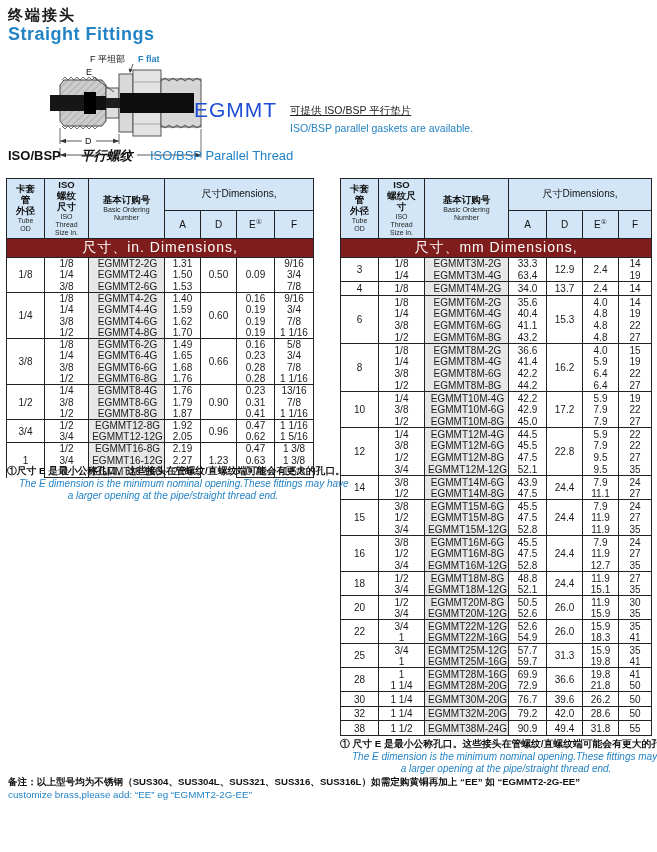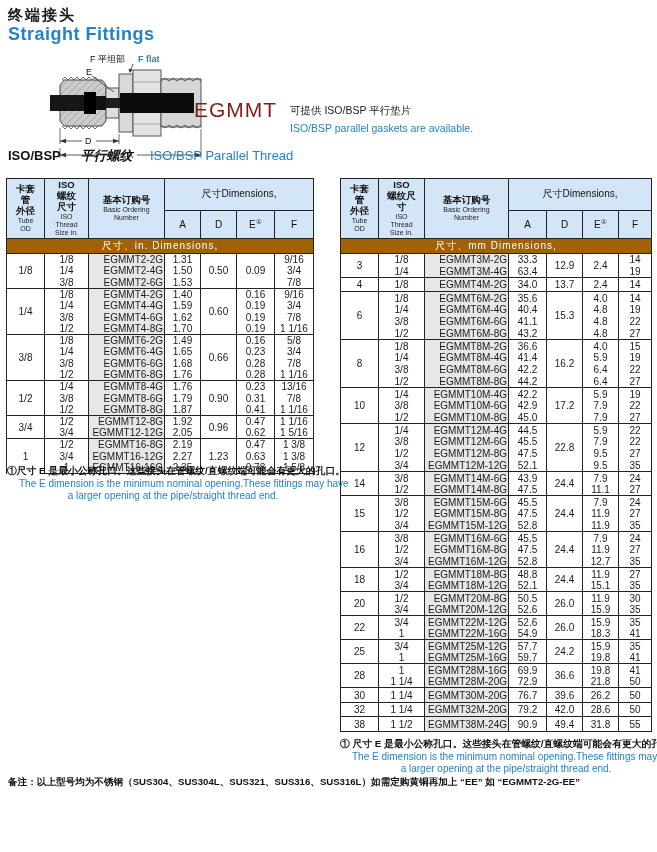--- a/index.html
+++ b/index.html
@@ -3,22 +3,22 @@
 <meta charset="utf-8">
 <style>
   * { margin:0; padding:0; box-sizing:border-box; }
   body { background:#888; font-family:"Liberation Sans", sans-serif; }
   .page { position:relative; width:657px; height:852px; background:#ffffff; margin:0 auto; overflow:hidden; }
 
   
   .title-zh { position:absolute; left:8px; top:6px; font-size:15px; font-weight:bold; color:#1a1a1a; letter-spacing:2px; }
   .title-en { position:absolute; left:8px; top:24px; font-size:18px; color:#2483c5; letter-spacing:0.5px;font-weight:bold; }
 
-  .model-label { position:absolute; left:194px; top:98px; font-size:21px; color:#7f1d1d; letter-spacing:1px; }
-  .gasket-zh { position:absolute; left:290px; top:104px; font-size:10.5px; color:#222; }
+  .model-label { position:absolute; left:194px; top:98px; font-size:21px; color:#1d4ed8; letter-spacing:1px; }
+  .gasket-zh { position:absolute; left:290px; top:104px; font-size:10.5px; color:#222;text-decoration:underline; }
   .gasket-en { position:absolute; left:290px; top:122px; font-size:10.5px; color:#2483c5; }
 
   .section-line { position:absolute; left:8px; top:147px; font-size:13px; }
   .section-line .s1 { font-weight:bold; color:#111; }
   .section-line .s2 { font-weight:bold; font-style:italic; color:#111; margin-left:16px; }
   .section-line .s3 { color:#2483c5; margin-left:14px; }
 
   
   .diagram { position:absolute; left:46px; top:52px; }
 
@@ -26,35 +26,35 @@
   .tbl { position:absolute; border-collapse:collapse; table-layout:fixed; background:#fff; }
   .tbl-left  { left:6px;  top:178px; width:307px; }
   .tbl-right { left:340px; top:178px; width:311px; }
   .tbl th, .tbl td { border:1px solid #222; }
   .tbl thead th { background:#d3e6f7; font-weight:normal; vertical-align:middle; padding:1px 8px; }
   .h-zh { font-size:9.5px; font-weight:bold; color:#111; line-height:1.15; text-align:center; }
   .h-en { font-size:7px; color:#222; line-height:1.15; text-align:center; }
   .h-dims { font-size:10px; color:#111; text-align:center; }
   .h-col { font-size:10px; color:#111; text-align:center; }
   .h-col sup { font-size:7px; }
-  td.band { background:#a16207; color:#fff; font-size:10px; text-align:center; height:13px; letter-spacing:1px; }
+  td.band { background:#7f1d1d; color:#fff; font-size:14px; text-align:center; height:13px; letter-spacing:1px; }
   .tbl tbody td { border-top:0; border-bottom:0; font-size:10px; color:#1a1a1a; text-align:center; vertical-align:middle; padding:0 1px; }
   .tbl-left  tbody td { height:11.6px; }
   .tbl-right tbody td { height:12px; }
   .tbl tbody tr.gstart td { border-top:1px solid #222; }
   .tbl tbody tr:last-child td { border-bottom:1px solid #222; }
   .tbl tbody tr.single td { height:14.5px; }
-  .tbl tbody td.part { background:#e7e7e7; text-align:right; padding-left:3px; }
+  .tbl tbody td.part { background:#e7e7e7; text-align:center; padding-left:3px; }
 
   
   .footnote { position:absolute; width:320px;text-align:center; }
   .fn-left  { left:7px;  top:465px; }
   .fn-right { left:340px; top:738px; }
   .fn-zh { font-size:9.8px; font-weight:bold; color:#111; line-height:1.3; white-space:nowrap; }
-  .fn-en { font-size:10px; color:#2483c5; line-height:1.25; margin-left:12px; white-space:nowrap; }
+  .fn-en { font-size:10px; color:#2483c5; line-height:1.25; margin-left:12px; white-space:nowrap;font-style:italic; }
 
   
   .remark { position:absolute; left:8px; top:776px; width:648px; }
   .rm-zh { font-size:9.6px; font-weight:bold; color:#111; white-space:nowrap; }
   .rm-en { font-size:9.8px; color:#2483c5; line-height:1.3; white-space:nowrap; }
 </style>
 </head>
 <body>
 
 <div class="page">
@@ -607,21 +607,21 @@
           <td class="part">EGMMT22M-16G</td>
           <td>54.9</td>
           <td>18.3</td>
           <td>41</td>
         </tr>
         <tr class="gstart">
           <td rowspan="2">25</td>
           <td>3/4</td>
           <td class="part">EGMMT25M-12G</td>
           <td>57.7</td>
-          <td rowspan="2">24.2</td>
+          <td rowspan="2">31.3</td>
           <td>15.9</td>
           <td>35</td>
         </tr>
         <tr>
           <td>1</td>
           <td class="part">EGMMT25M-16G</td>
           <td>59.7</td>
           <td>19.8</td>
           <td>41</td>
         </tr>
@@ -677,15 +677,16 @@
     <div class="fn-en">a larger opening at the pipe/straight thread end.</div>
   </div>
   <div class="footnote fn-right">
     <div class="fn-zh">① 尺寸 E 是最小公称孔口。这些接头在管螺纹/直螺纹端可能会有更大的孔口。</div>
     <div class="fn-en">The E dimension is the minimum nominal opening.These fittings may have</div>
     <div class="fn-en">a larger opening at the pipe/straight thread end.</div>
   </div>
 
   <div class="remark">
     <div class="rm-zh">备注：以上型号均为不锈钢（SUS304、SUS304L、SUS321、SUS316、SUS316L）如需定购黄铜再加上 “EE” 如 “EGMMT2-2G-EE”</div>
+    <div class="rm-en">customize brass,please add: “EE” eg “EGMMT2-2G-EE”</div>
   </div>
 
 </div>
 
 </body></html>

